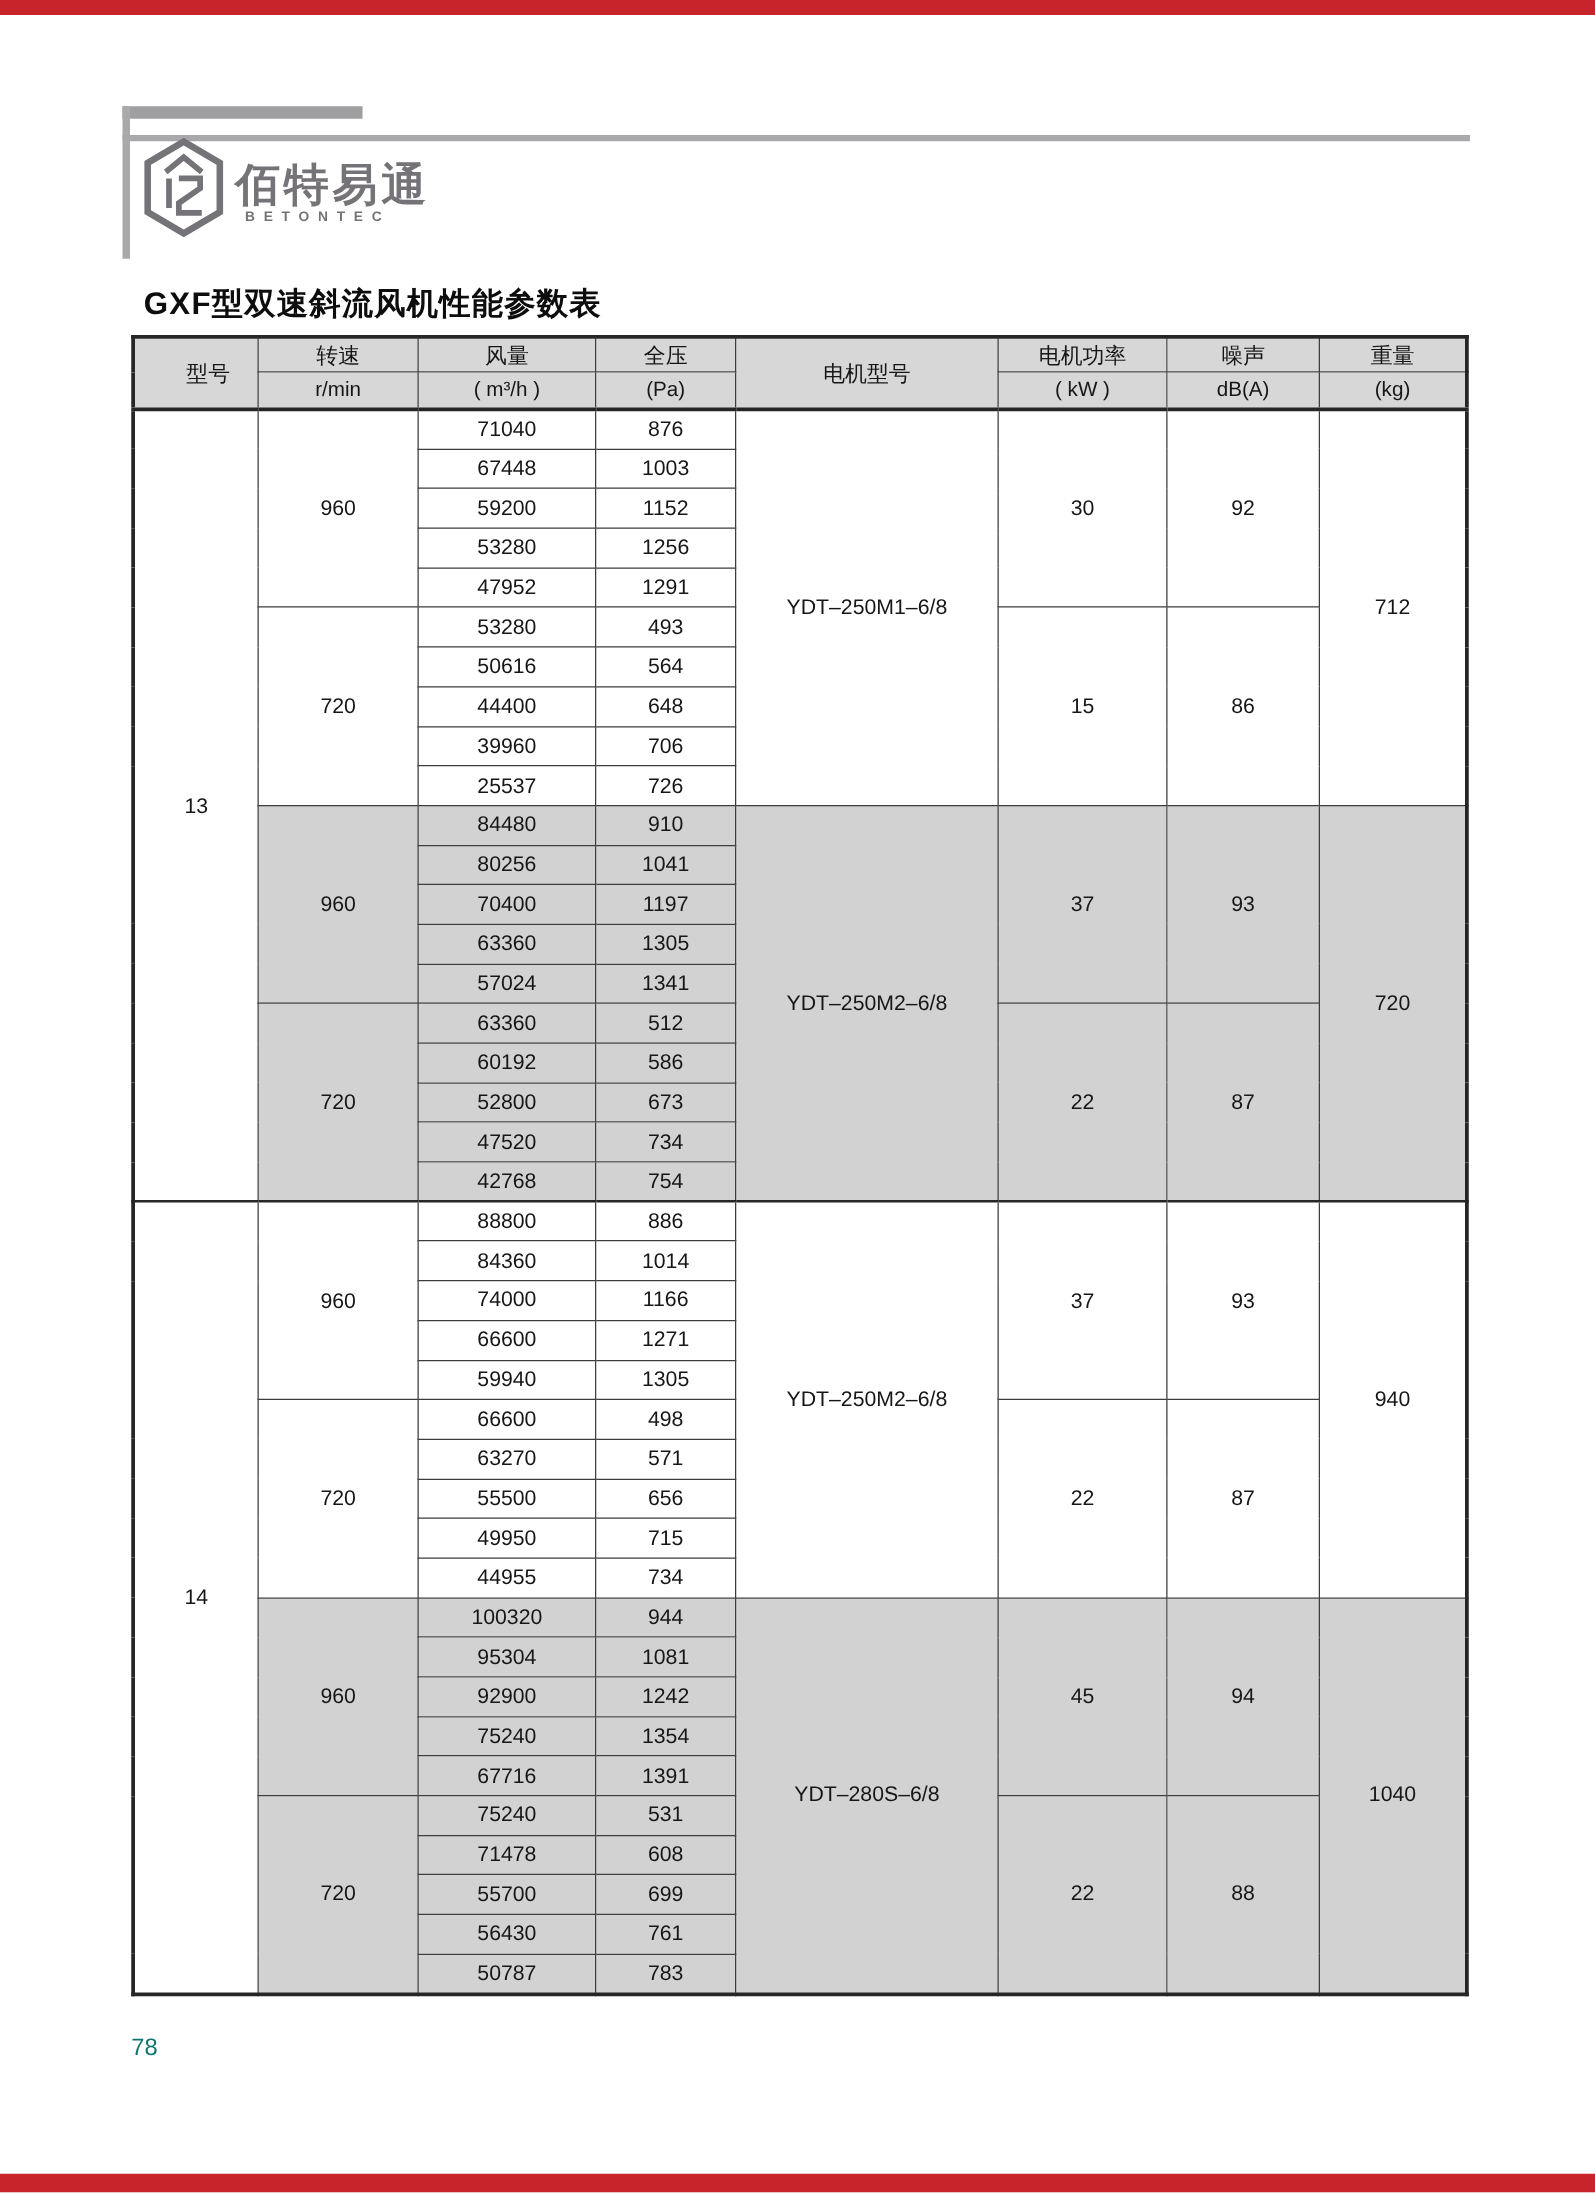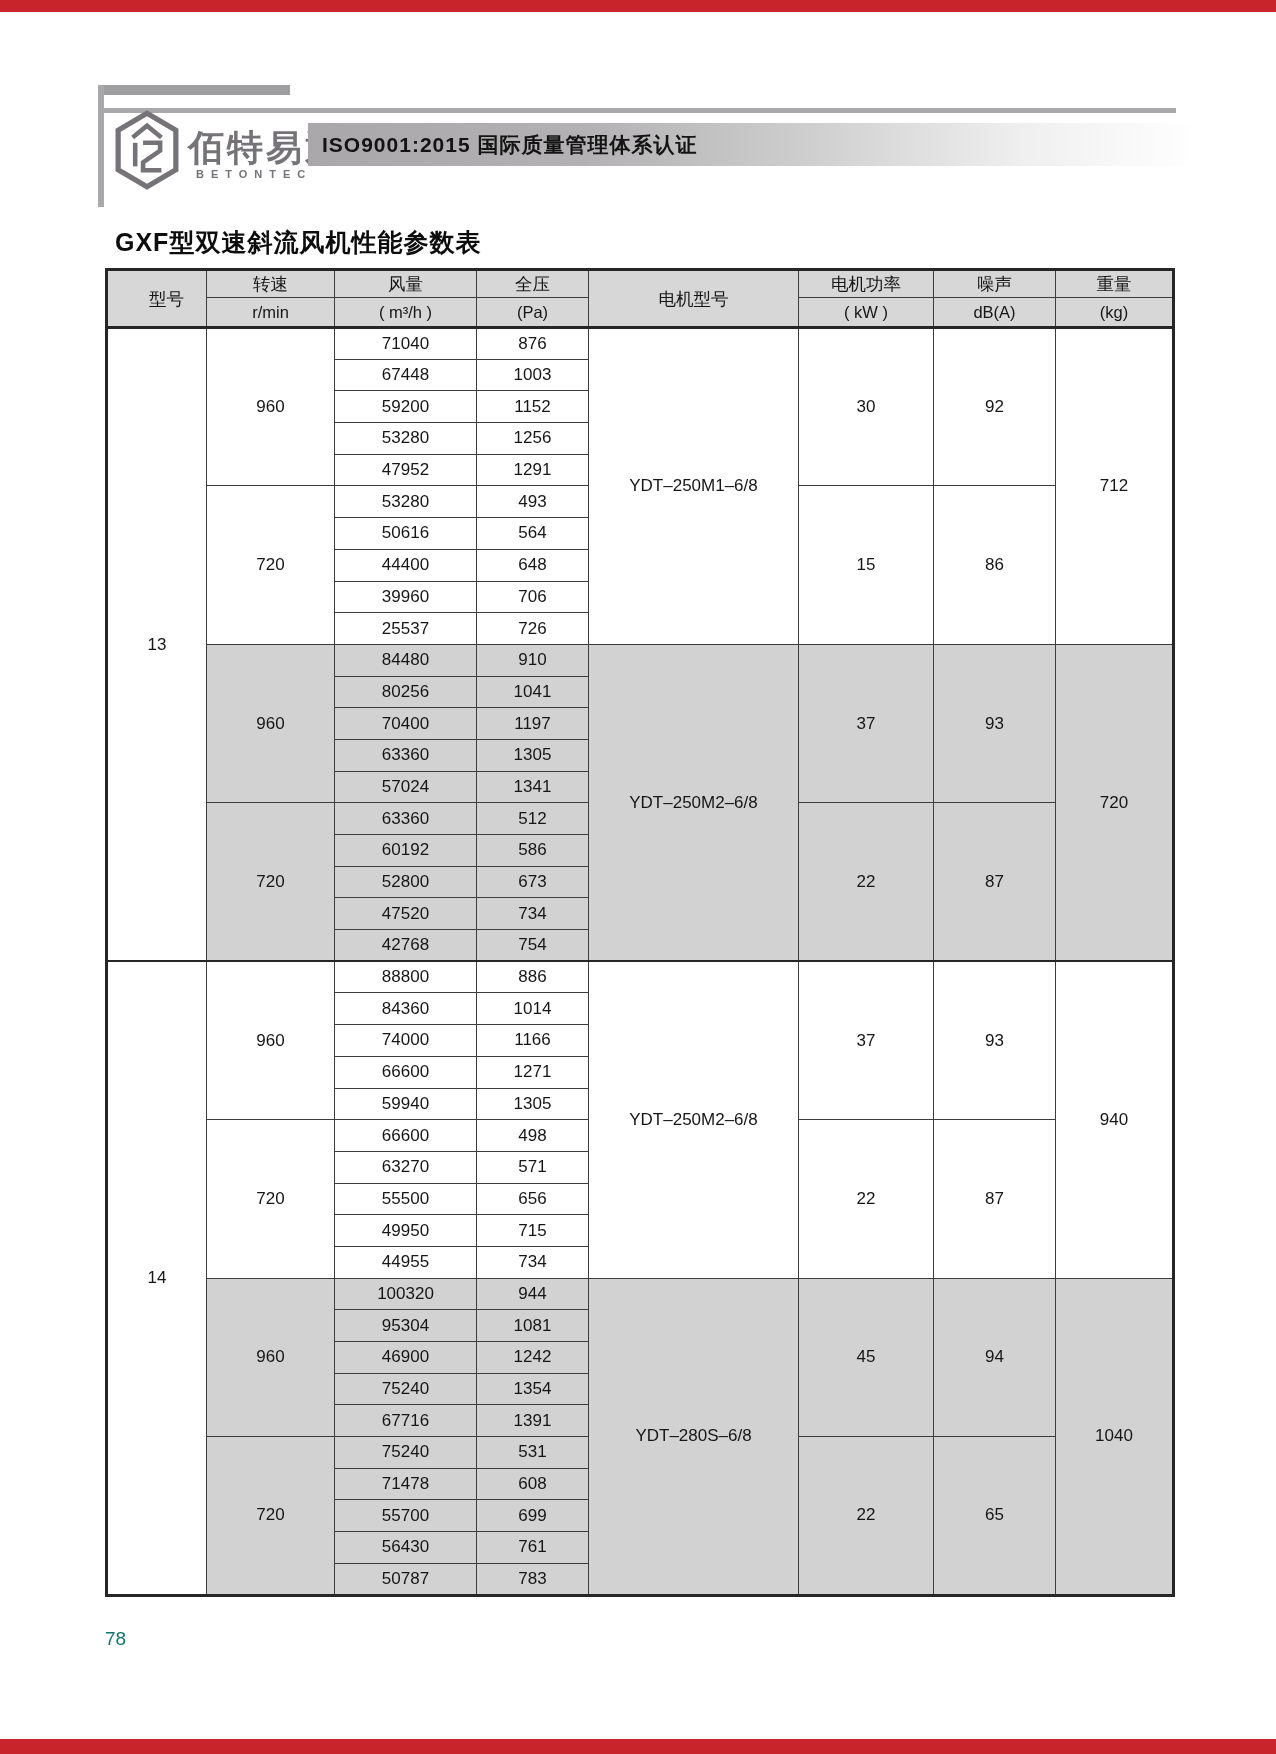--- a/index.html
+++ b/index.html
@@ -61,23 +61,20 @@
       <g fill="none" stroke="#757377" stroke-width="7">
         <path d="M28 42 L50 24 L72 42"></path>
         <path d="M32 50 L32 86"></path>
         <path d="M44 50 L70 50 L70 62 L44 80 L44 92 L72 92"></path>
       </g>
     </svg>
   </div>
   <div class="logo-text">佰特易通</div>
   <div class="logo-sub">BETONTEC</div>
 
-  <div class="iso-banner">
-    <span>ISO9001:2015 国际质量管理体系认证</span>
-  </div>
 
   <div class="doc-title">GXF型双速斜流风机性能参数表</div>
 
   <table class="pt">
     <thead>
         <tr class="h1">
           <th rowspan="2" style="width: 100px; padding-left: 19px;">型号</th>
           <th style="width: 128px;">转速</th>
           <th style="width: 142px;">风量</th>
           <th style="width: 112px;">全压</th>
@@ -249,37 +246,37 @@
           <td rowspan="10" class="shaded">YDT–280S–6/8</td>
           <td rowspan="5" class="shaded">45</td>
           <td rowspan="5" class="shaded">94</td>
           <td rowspan="10" class="shaded">1040</td>
         </tr>
         <tr>
           <td class="shaded">95304</td>
           <td class="shaded">1081</td>
         </tr>
         <tr>
-          <td class="shaded">46900</td>
+          <td class="shaded">92900</td>
           <td class="shaded">1242</td>
         </tr>
         <tr>
           <td class="shaded">75240</td>
           <td class="shaded">1354</td>
         </tr>
         <tr>
           <td class="shaded">67716</td>
           <td class="shaded">1391</td>
         </tr>
         <tr>
           <td rowspan="5" class="shaded">720</td>
           <td class="shaded">75240</td>
           <td class="shaded">531</td>
           <td rowspan="5" class="shaded">22</td>
-          <td rowspan="5" class="shaded">65</td>
+          <td rowspan="5" class="shaded">88</td>
         </tr>
         <tr>
           <td class="shaded">71478</td>
           <td class="shaded">608</td>
         </tr>
         <tr>
           <td class="shaded">55700</td>
           <td class="shaded">699</td>
         </tr>
         <tr>

